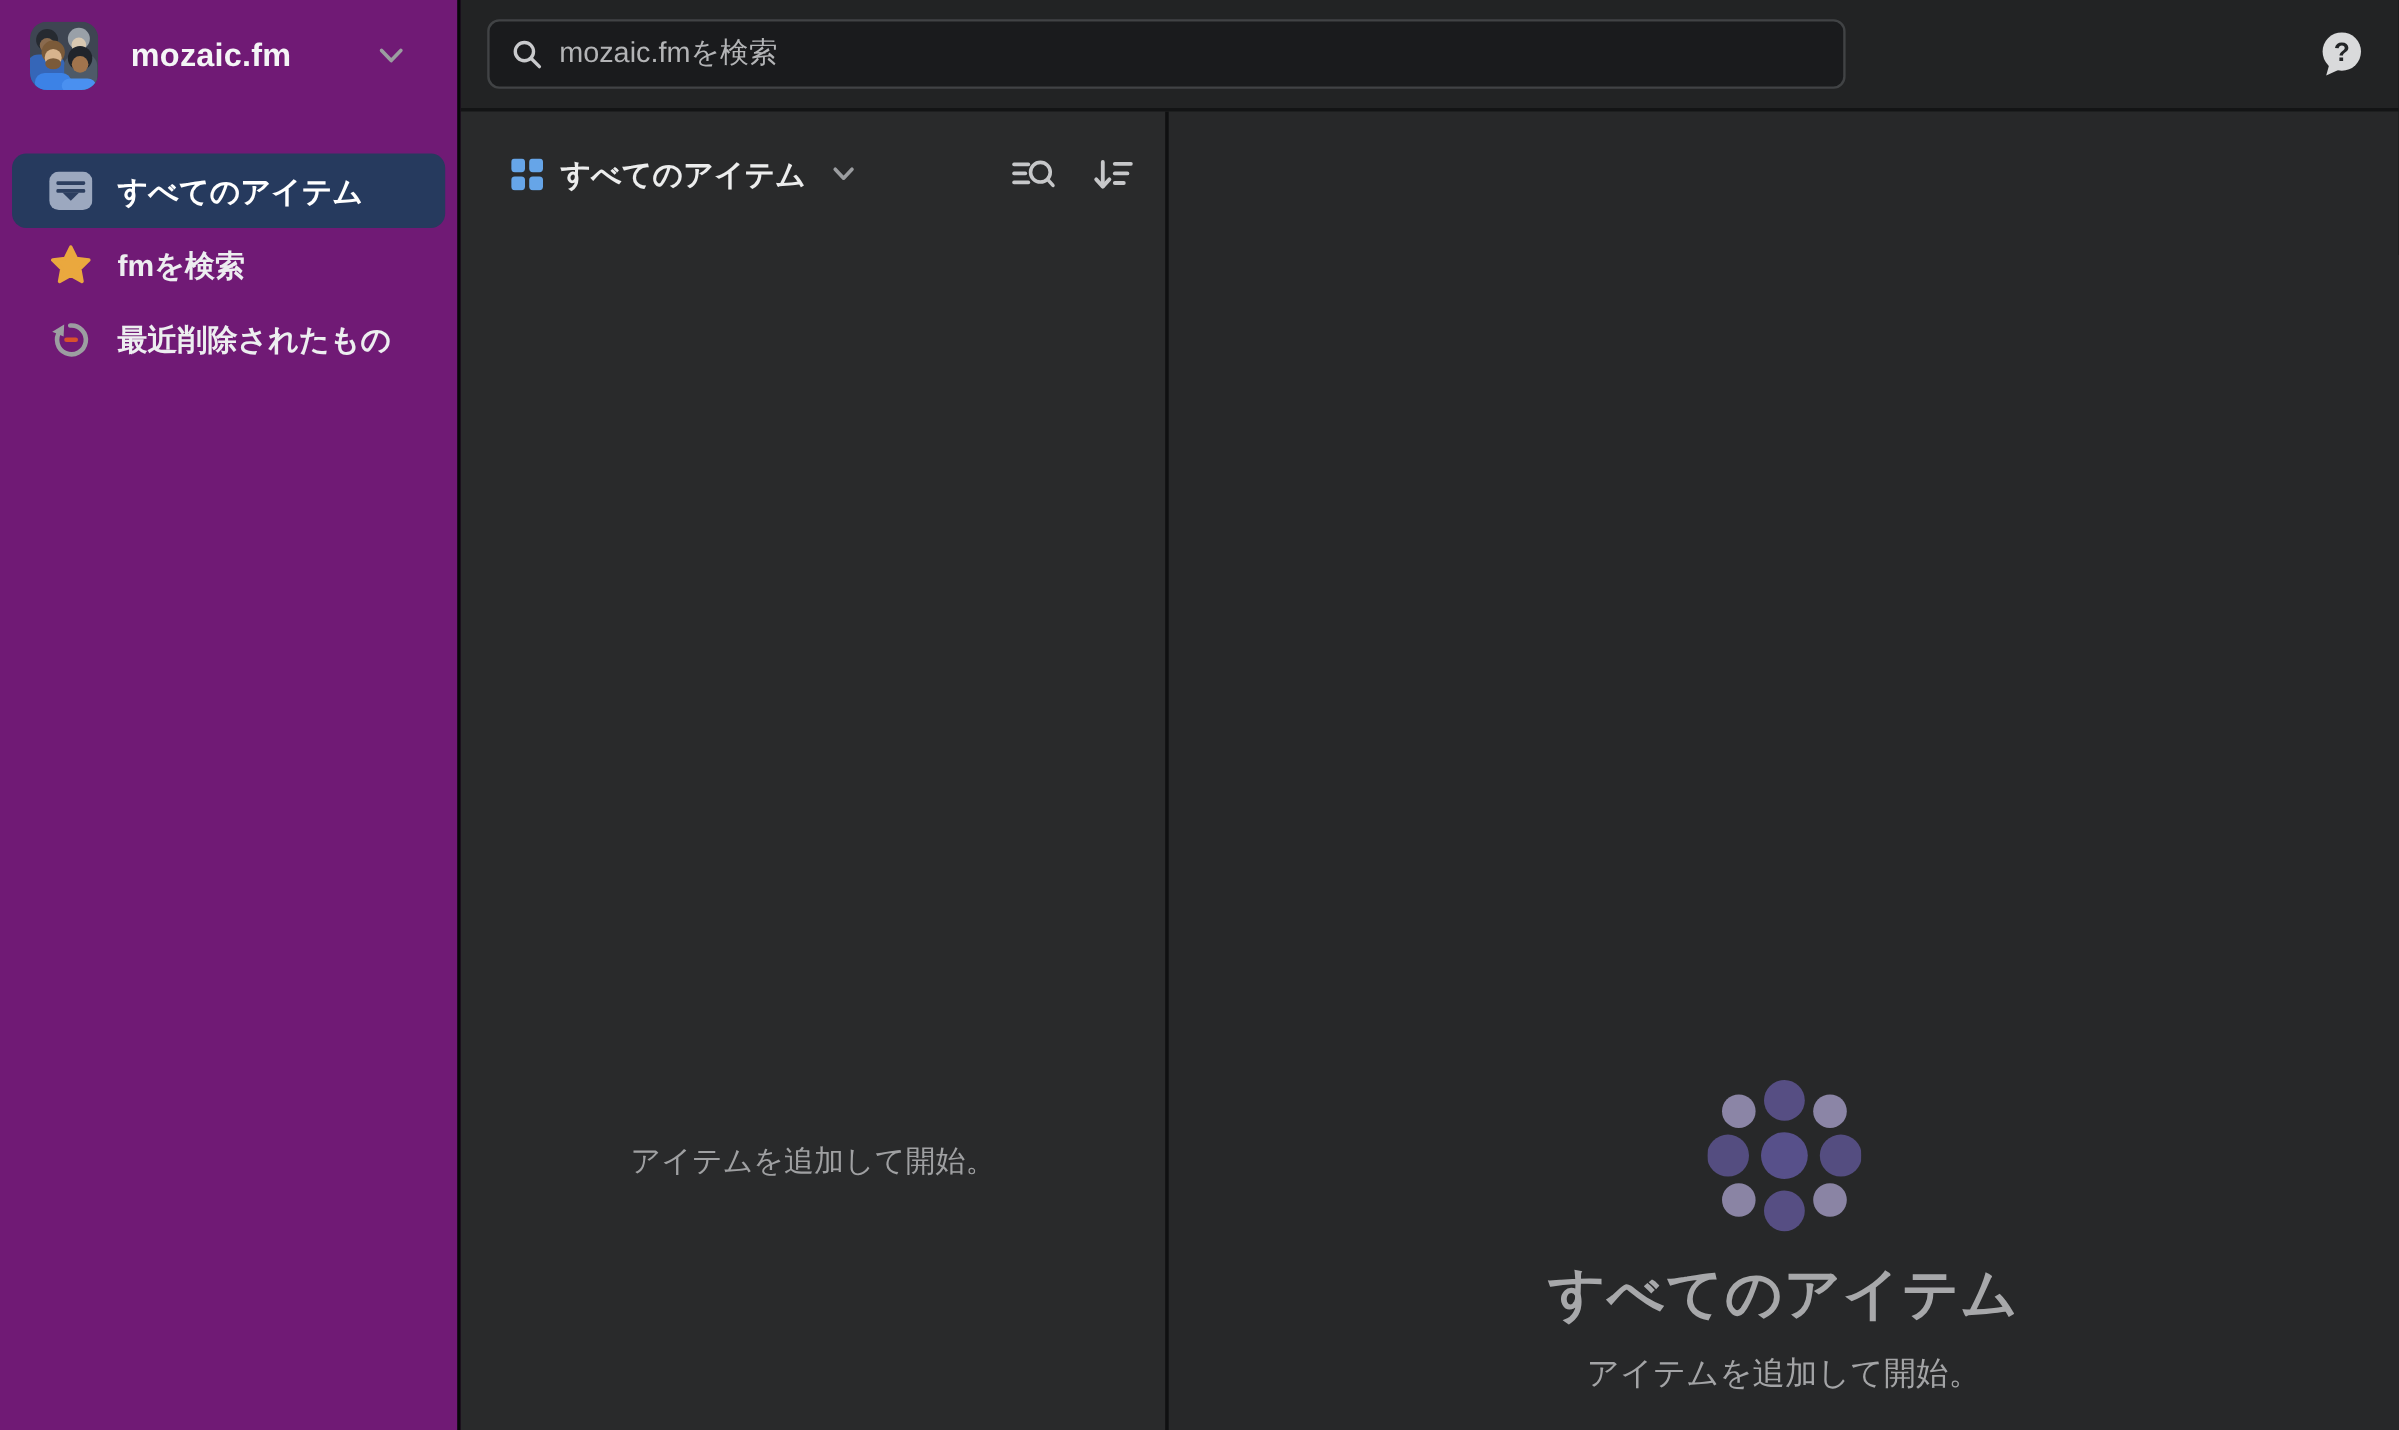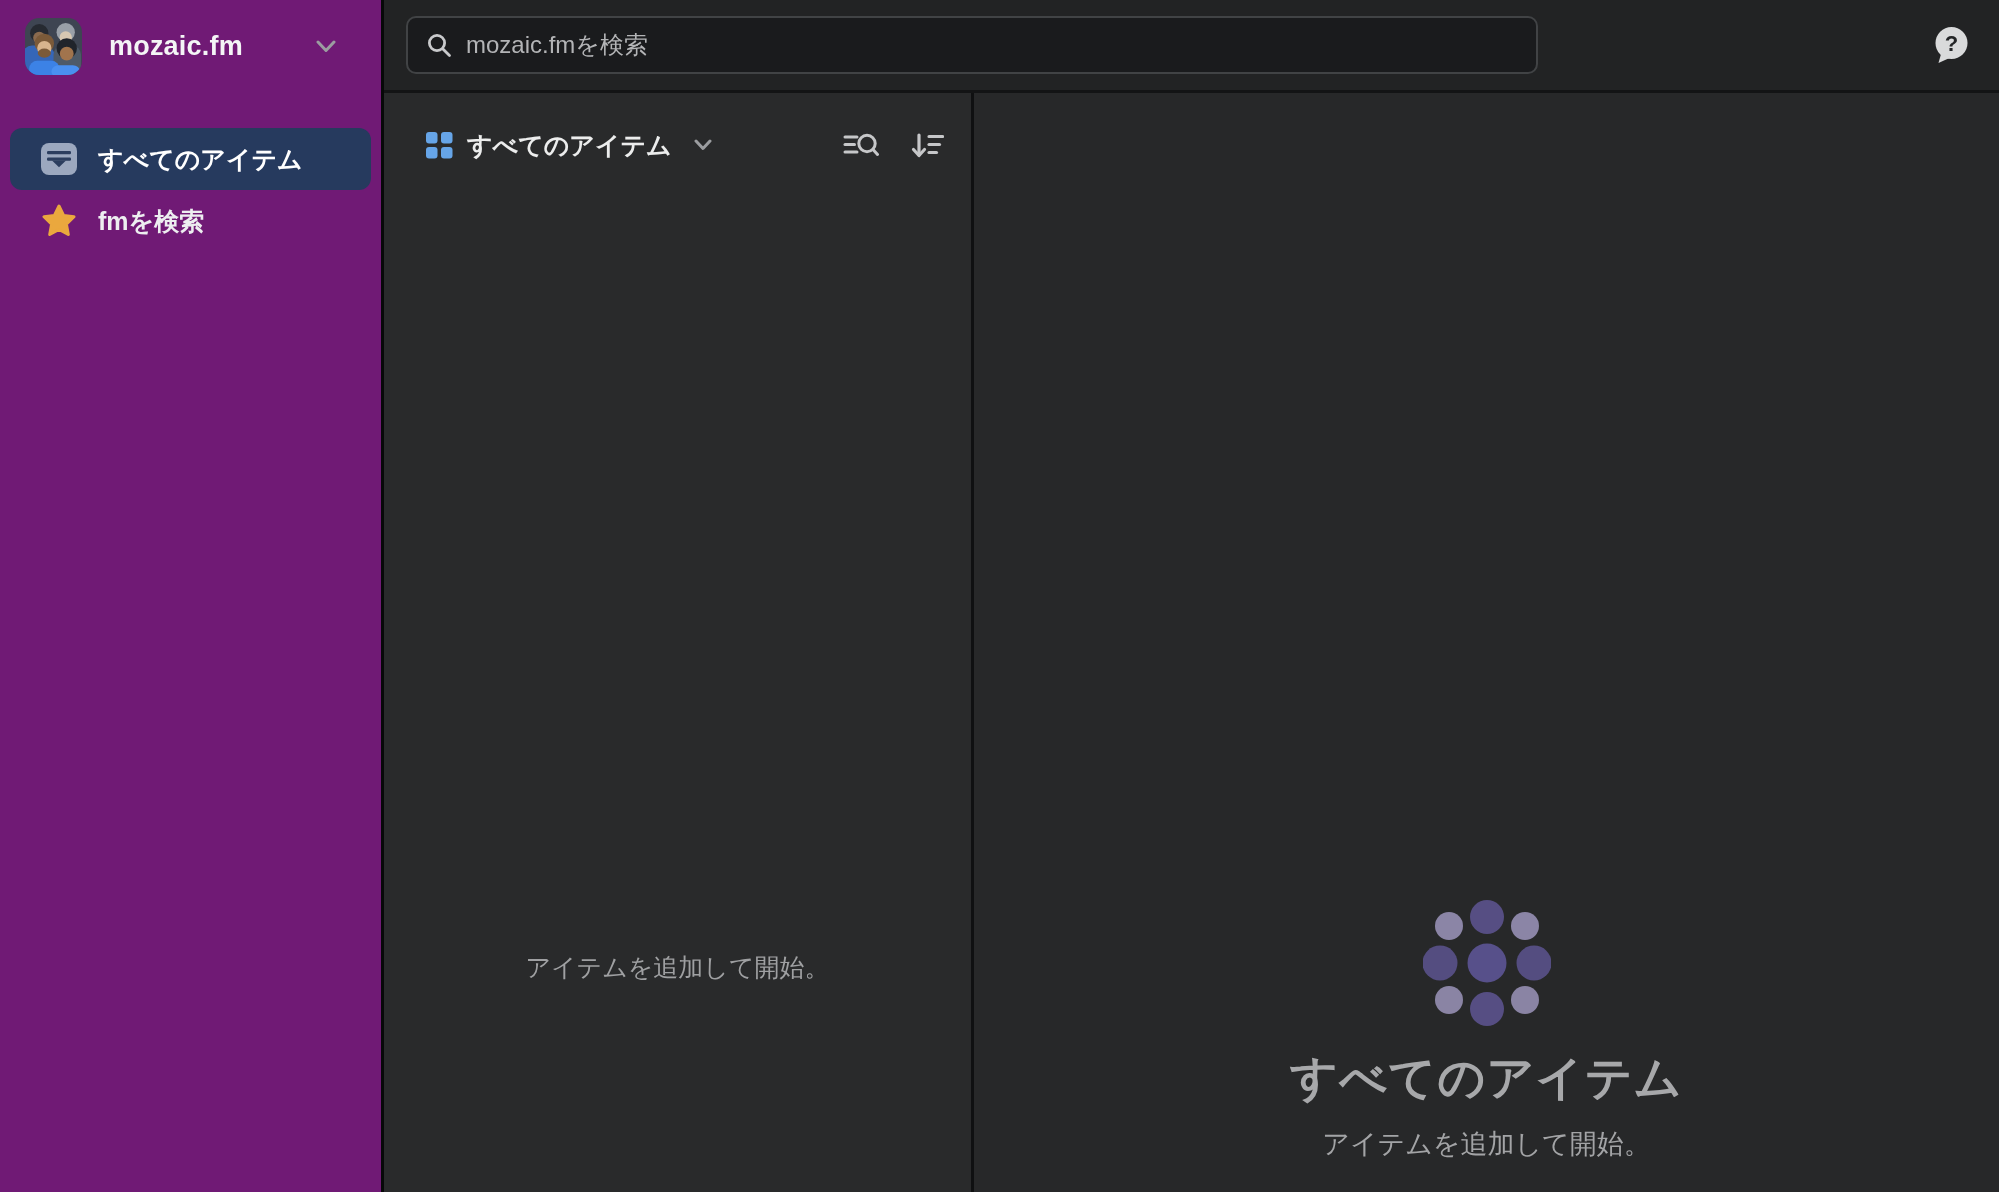--- a/index.html
+++ b/index.html
@@ -98,20 +98,30 @@
         <span class="nav-ico">
           <svg width="36" height="34" viewBox="0 0 34 34">
             <path d="M17 2 L21.6 11.4 32 12.7 24.4 20.1 26.3 30.5 17 25.4 7.7 30.5 9.6 20.1 2 12.7 12.4 11.4 Z" fill="#eaa83e" stroke="#eaa83e" stroke-width="3" stroke-linejoin="round"></path>
           </svg>
         </span>
         <span>fmを検索</span>
       </div>
 
 
 
+      <div class="nav-row">
+        <span class="nav-ico">
+          <svg width="34" height="36" viewBox="0 0 34 36">
+            <path d="M8 11 A 12 12 0 1 0 16.5 6.3" fill="none" stroke="#9c9ea1" stroke-width="3.8" stroke-linecap="round"></path>
+            <polygon points="1.5,11.5 11.5,5.5 11,15.5" fill="#9c9ea1"></polygon>
+            <rect x="11.5" y="16.3" width="11.5" height="3.8" rx="1.9" fill="#d9512c"></rect>
+          </svg>
+        </span>
+        <span>最近削除されたもの</span>
+      </div>
     </nav>
   </aside>
 
   <div class="main">
 
     <div class="topbar">
       <div class="searchbox">
         <svg width="27" height="27" viewBox="0 0 27 27">
           <circle cx="11" cy="11" r="7.6" fill="none" stroke="#c9cacc" stroke-width="2.8"></circle>
           <line x1="16.7" y1="16.7" x2="23.5" y2="23.5" stroke="#c9cacc" stroke-width="2.8" stroke-linecap="round"></line>

